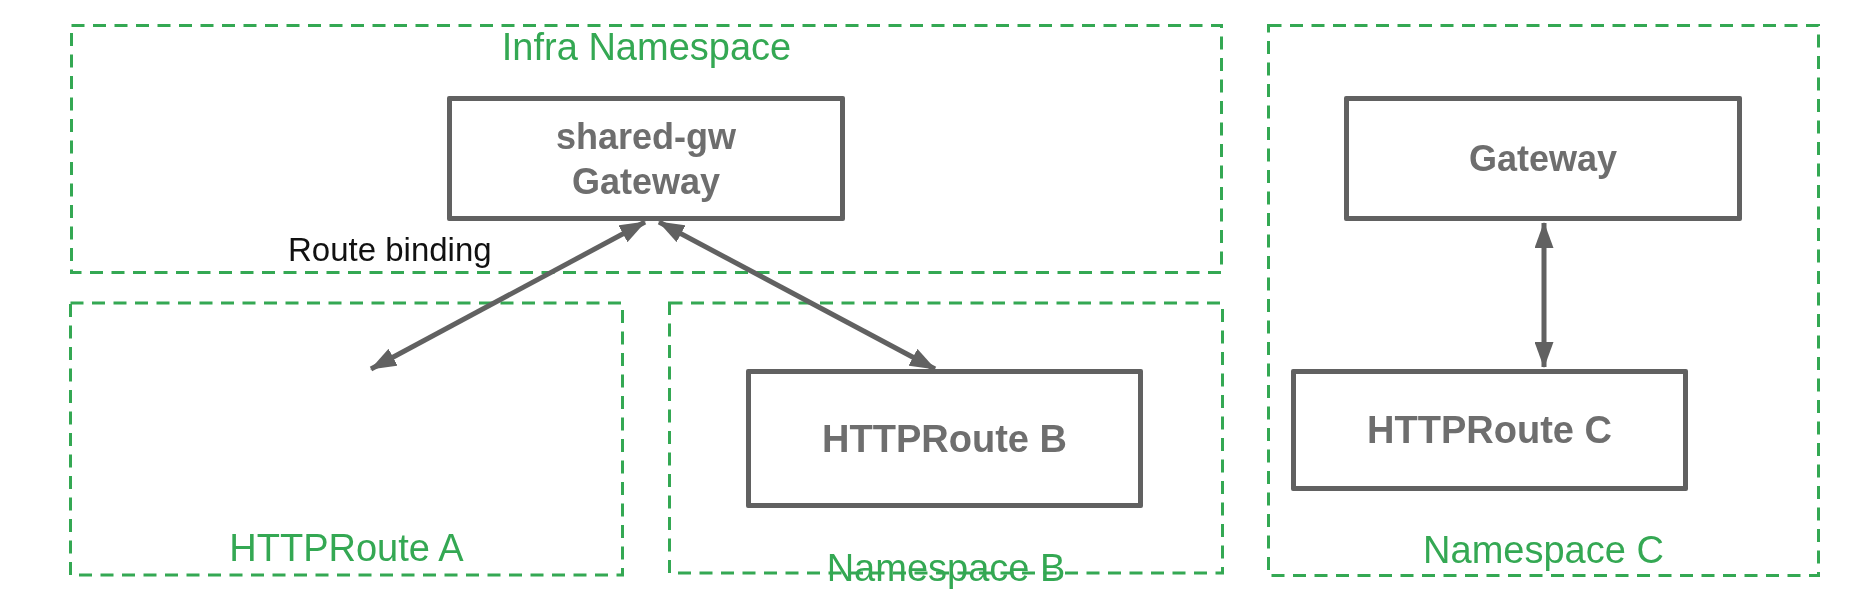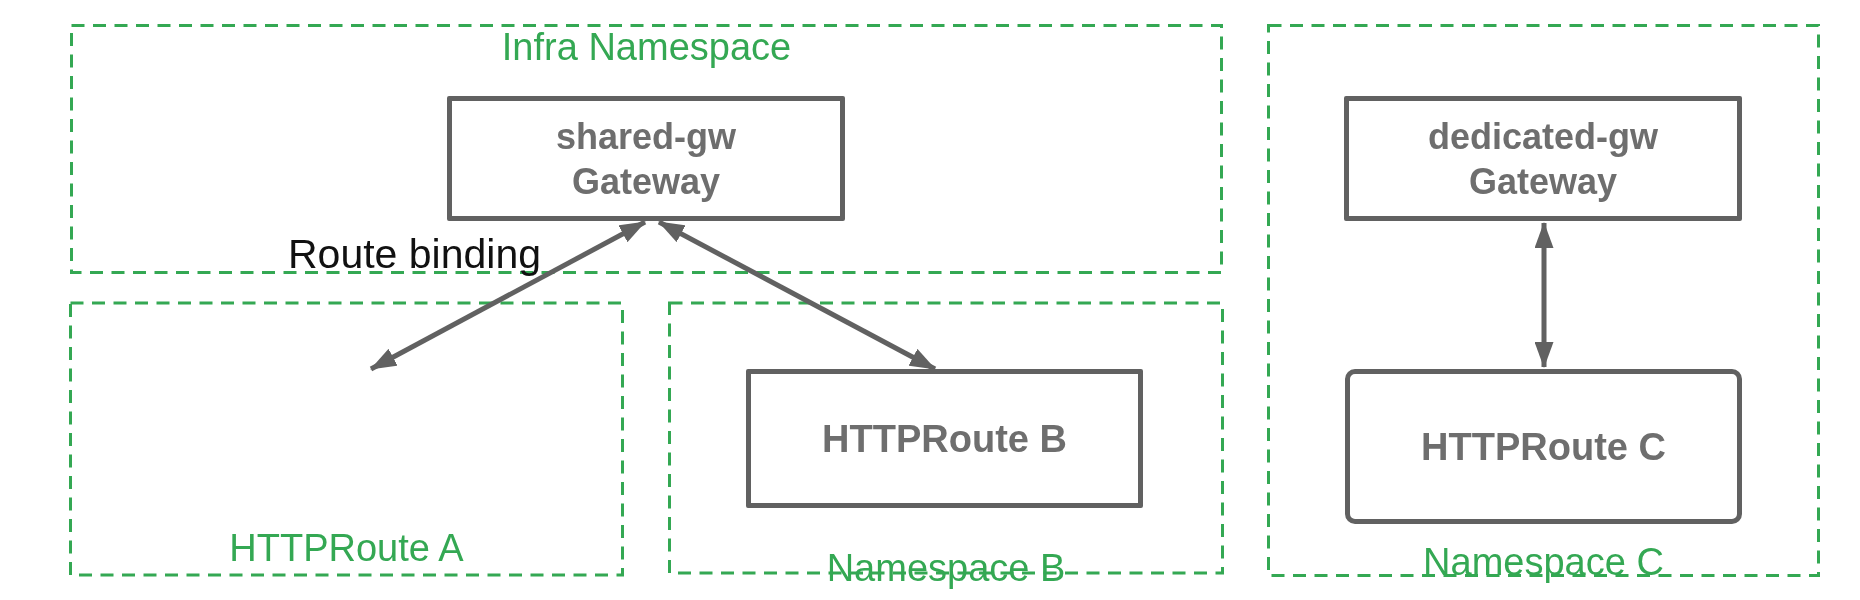--- a/index.html
+++ b/index.html
@@ -54,34 +54,34 @@
     font-weight: normal;
     font-size: 38px;
     text-align: center;
     white-space: nowrap;
     z-index: 3;
   }
   .annotation {
     position: absolute;
     color: #111111;
     font-weight: 400;
-    font-size: 41px;
+    font-size: 33px;
     white-space: nowrap;
     z-index: 3;
   }
   
   .infra-title   { left: 71px;   width: 1151px; top: 26px;  }
   .nsa-title     { left: 70px;   width: 553px;  top: 527px; }
   .nsb-title     { left: 669px;  width: 554px;  top: 527px; margin-top: 20px; }
-  .nsc-title     { left: 1268px; width: 551px;  top: 541px; }
+  .nsc-title     { left: 1268px; width: 551px;  top: 529px; }
   .shared-gw-box    { left: 447px;  top: 96px;  width: 398px; height: 125px; }
   .dedicated-gw-box { left: 1344px; top: 96px;  width: 398px; height: 125px; }
   .route-a-box      { left: 148px;  top: 369px; width: 397px; height: 139px; }
   .route-b-box      { left: 746px;  top: 369px; width: 397px; height: 139px; }
-  .route-c-box      { left: 1345px; top: 369px; width: 397px; height: 155px; border-radius: 10px; }
+  .route-c-box      { left: 1291px; top: 369px; width: 397px; height: 122px; }
   .route-binding-label { left: 288px; top: 231px; }
 </style>
 </head>
 <body>
 
 <div class="canvas">
 
   <svg class="overlay-svg" viewBox="0 0 1860 600" xmlns="http://www.w3.org/2000/svg">
     <defs>
       <marker id="ah-end" markerUnits="userSpaceOnUse" markerWidth="27" markerHeight="19" refX="25" refY="9.5" orient="auto">
@@ -105,21 +105,20 @@
   <div class="ns-title infra-title">Infra Namespace</div>
   <div class="ns-title nsa-title">HTTPRoute A</div>
   <div class="ns-title nsb-title">Namespace B</div>
   <div class="ns-title nsc-title">Namespace C</div>
 
   <div class="node-box shared-gw-box">
     <div class="node-text gw-text">shared-gw</div>
     <div class="node-text gw-text">Gateway</div>
   </div>
   <div class="node-box dedicated-gw-box">
-    <div class="node-text gw-text">dedicated-gw</div>
     <div class="node-text gw-text">Gateway</div>
   </div>
 
   <div class="node-box route-b-box">
     <div class="node-text">HTTPRoute B</div>
   </div>
   <div class="node-box route-c-box">
     <div class="node-text">HTTPRoute C</div>
   </div>
 

